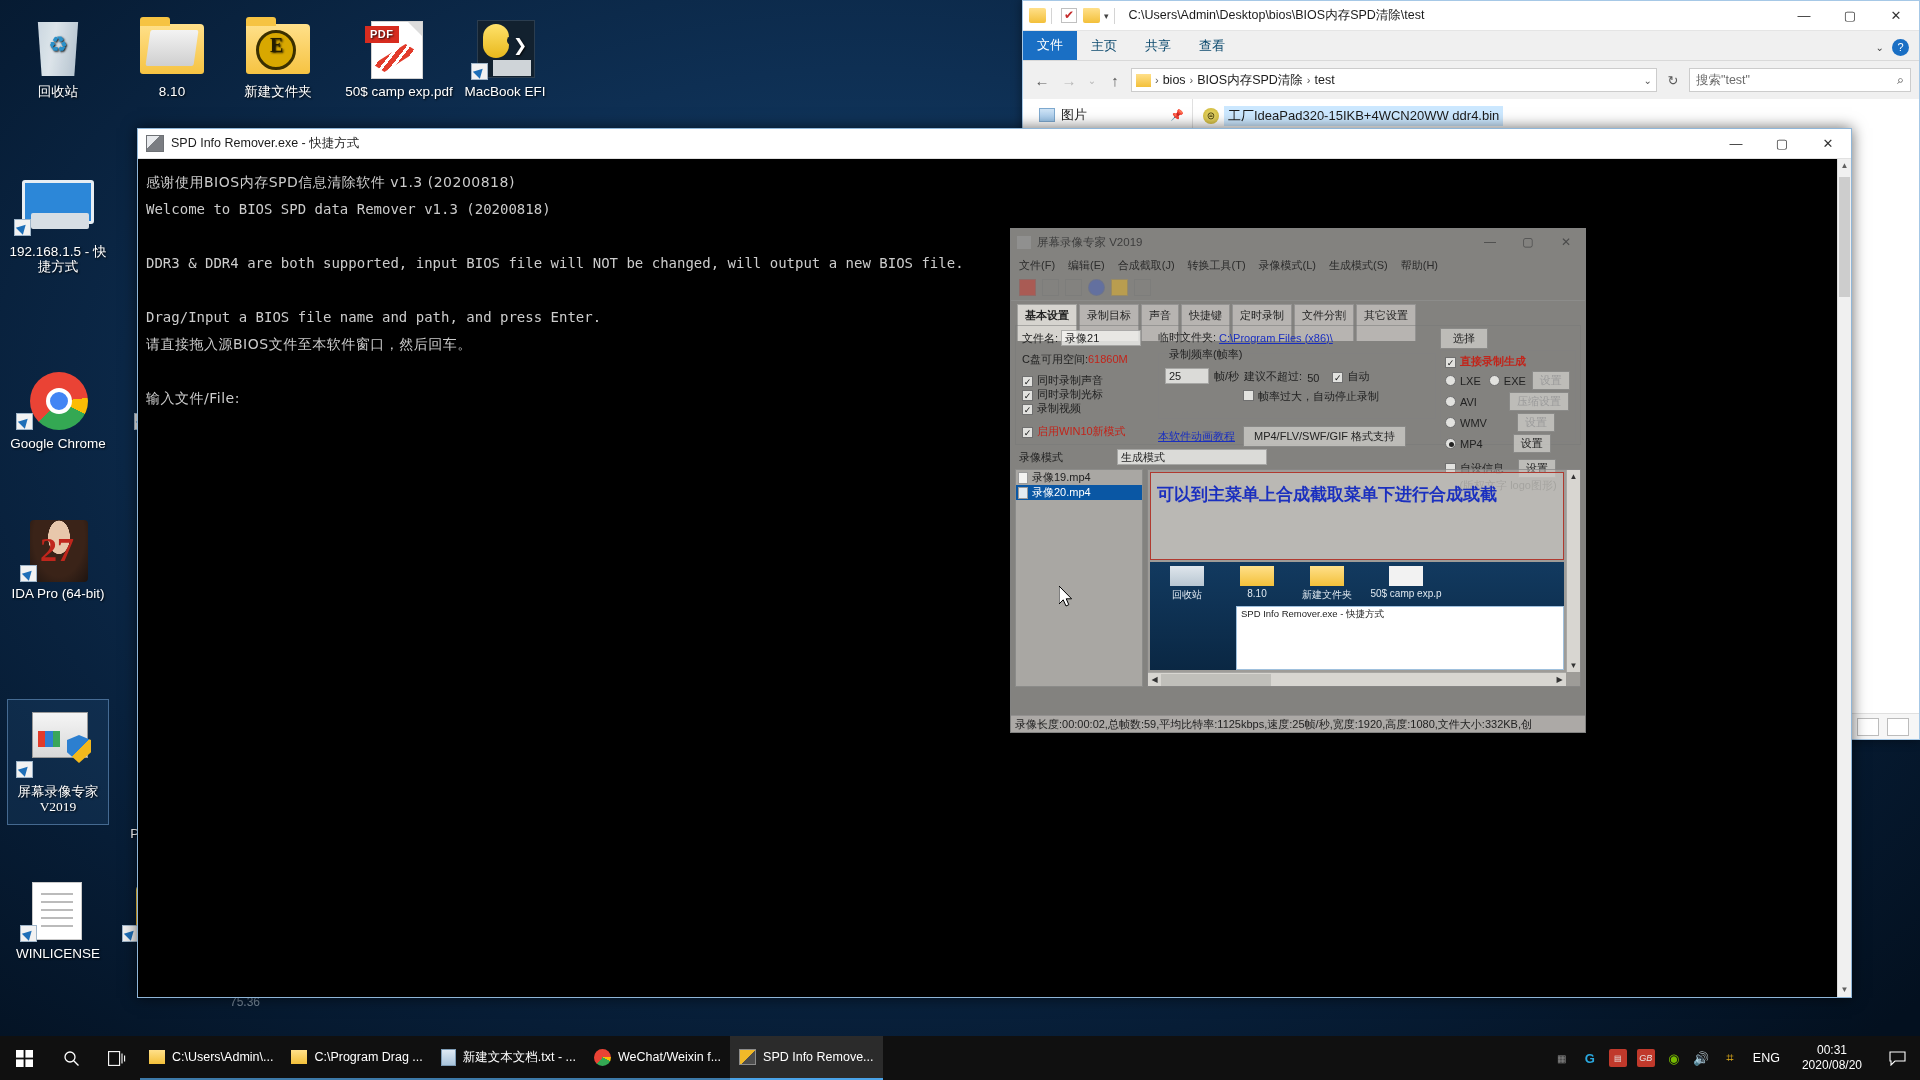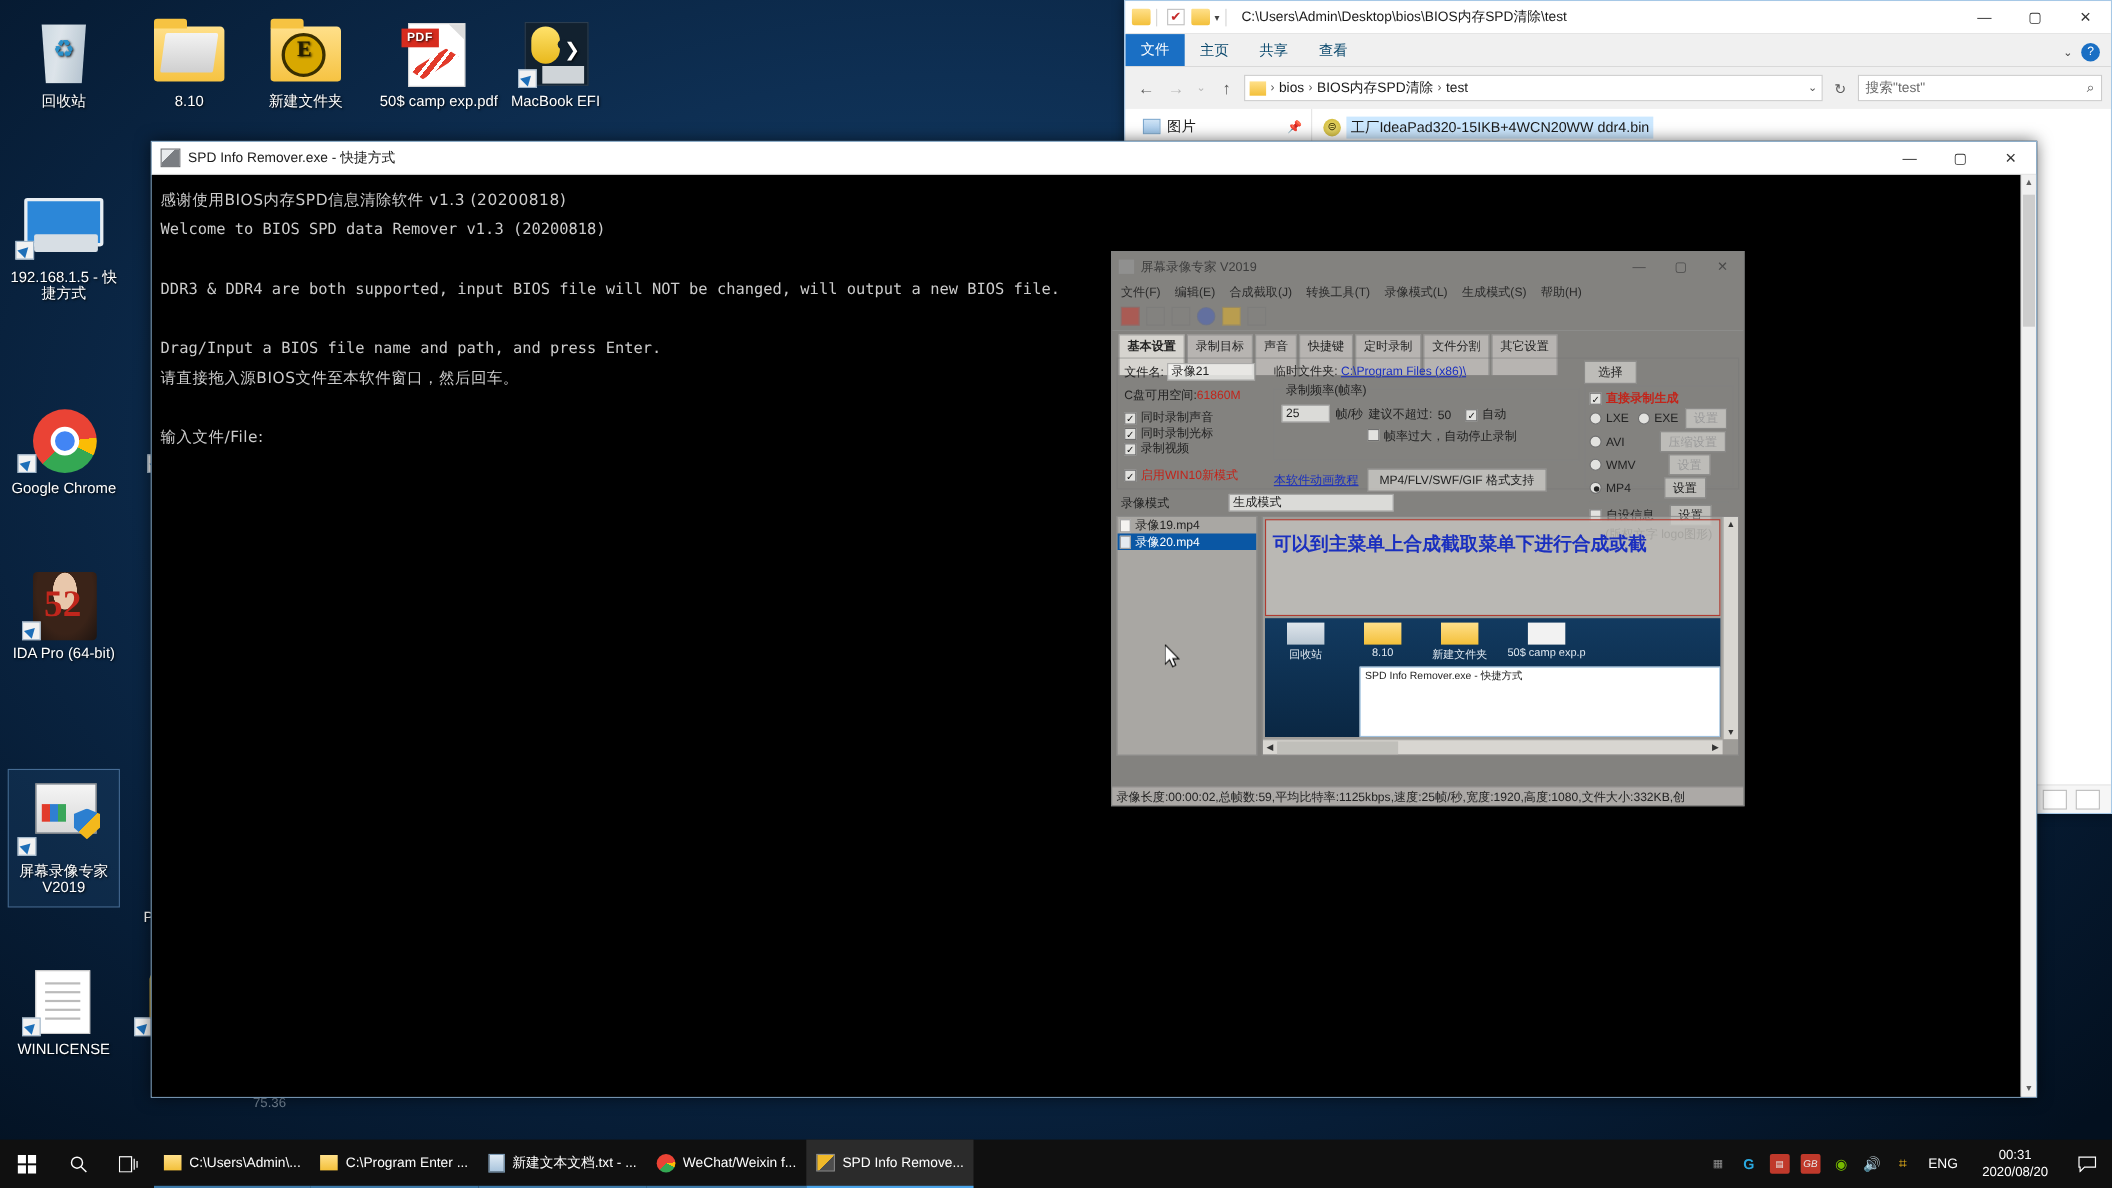--- a/index.html
+++ b/index.html
@@ -348,35 +348,35 @@
   </div>
   <div class="desk-icon" style="left:104px;top:370px;">
     <div class="glyph">
       <div class="shortcut-arrow" style="left:30px;bottom:2px;"></div>
     </div>
     <span class="lbl">维修</span>
   </div>
   <div class="desk-icon" style="left:8px;top:520px;">
     <div class="glyph">
       <div class="ida">
-          <span class="num">52</span>
+          <span class="num">27</span>
         </div>
       <div class="shortcut-arrow" style="left:12px;bottom:0px;"></div>
     </div>
     <span class="lbl">IDA Pro (64-bit)</span>
   </div>
 
   <div class="desk-icon sel-box" style="left:8px;top:700px;height:124px;padding-top:6px;">
     <div class="glyph">
       <div class="recicon">
           <div class="grid"></div>
         </div>
       <div class="shortcut-arrow" style="left:8px;bottom:-10px;"></div>
     </div>
-    <span class="lbl" style="display:block;margin-top:16px;">屏幕录像专家V2019</span>
+    <span class="lbl" style="display:block;margin-top:16px;font-family:Liberation Serif, serif;">屏幕录像专家V2019</span>
   </div>
   <div class="desk-icon" style="left:110px;top:760px;">
     <div class="glyph"></div>
     <span class="lbl">PDF Rem</span>
   </div>
 
   <div class="desk-icon" style="left:8px;top:880px;">
     <div class="glyph">
       <div class="wldoc"></div>
         <div class="shortcut-arrow" style="left:12px;bottom:0;"></div>
@@ -702,21 +702,21 @@
         <line x1="16.6" y1="4.5" x2="16.6" y2="10.5" stroke="#fff" stroke-width="1.1"></line>
       </svg>
   </div>
 
   <div class="tbtask opened">
     <span class="tb-fold"></span>
     <span class="tlabel">C:\Users\Admin\...</span>
   </div>
   <div class="tbtask opened">
     <span class="tb-fold"></span>
-    <span class="tlabel">C:\Program Enter ...</span>
+    <span class="tlabel">C:\Program Drag ...</span>
   </div>
   <div class="tbtask opened">
     <span class="tb-note"></span>
     <span class="tlabel">新建文本文档.txt - ...</span>
   </div>
   <div class="tbtask opened">
     <span class="tb-chrome"></span>
     <span class="tlabel">WeChat/Weixin f...</span>
   </div>
   <div class="tbtask active">

